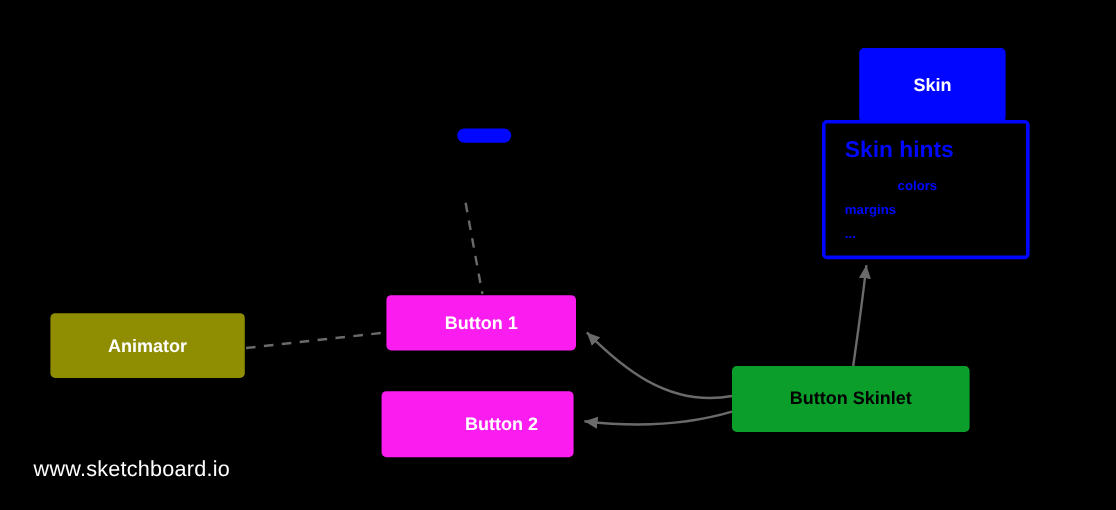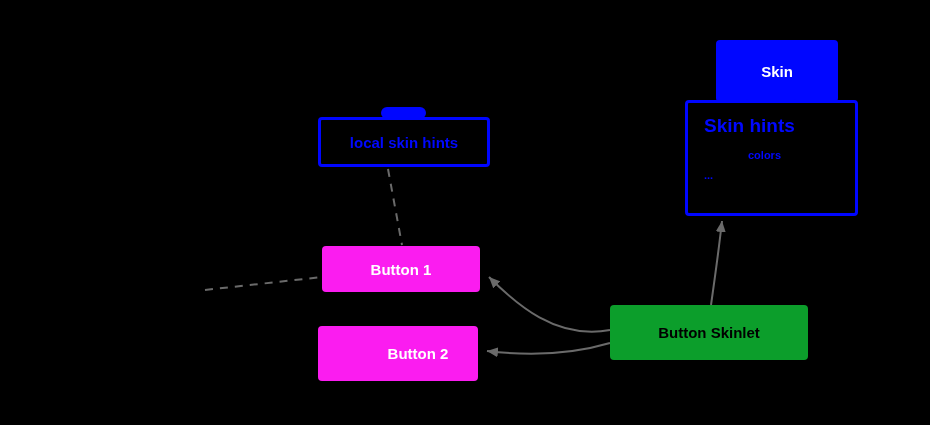--- a/index.html
+++ b/index.html
@@ -108,35 +108,37 @@
 
   <div class="node node-skin" style="background-color: rgb(0, 6, 255);">
     <span style="color: rgb(255, 255, 255);">Skin</span>
   </div>
 
   <div class="skin-attach-tab" style="background-color: rgb(0, 6, 255);"></div>
 
   <div class="node-skin-hints" style="border-color: rgb(0, 6, 255);">
     <div class="sh-title" style="color: rgb(0, 8, 255);">Skin hints</div>
     <div class="sh-item" style="color: rgb(0, 8, 255); margin-left: 44px;">colors</div>
+    <div class="sh-item" style="color: rgb(0, 8, 255);">margins</div>
     <div class="sh-item" style="color: rgb(0, 8, 255);">...</div>
   </div>
 
-  <div class="node node-local-skin-hints" style="border-color: rgb(0, 6, 255);">
-    <span style="color: rgb(0, 8, 255);">local skin hints</span>
-  </div>
   <div class="component-badge" style="background-color: rgb(0, 6, 255);"></div>
 
+  <div class="node node-animator" style="background-color: rgb(143, 141, 2);">
+    <span style="color: rgb(255, 255, 255);">Animator</span>
+  </div>
 
   <div class="node node-button1" style="background-color: rgb(251, 28, 240);">
     <span style="color: rgb(255, 255, 255);">Button 1</span>
   </div>
 
   <div class="node node-button2" style="background-color: rgb(251, 28, 240);">
     <span style="color: rgb(255, 255, 255); margin-left: 40px;">Button 2</span>
   </div>
 
   <div class="node node-button-skinlet" style="background-color: rgb(12, 158, 43);">
     <span style="color: rgb(0, 0, 0);">Button Skinlet</span>
   </div>
 
+  <div class="watermark">www.sketchboard.io</div>
 
 </div>
 
 </body></html>

